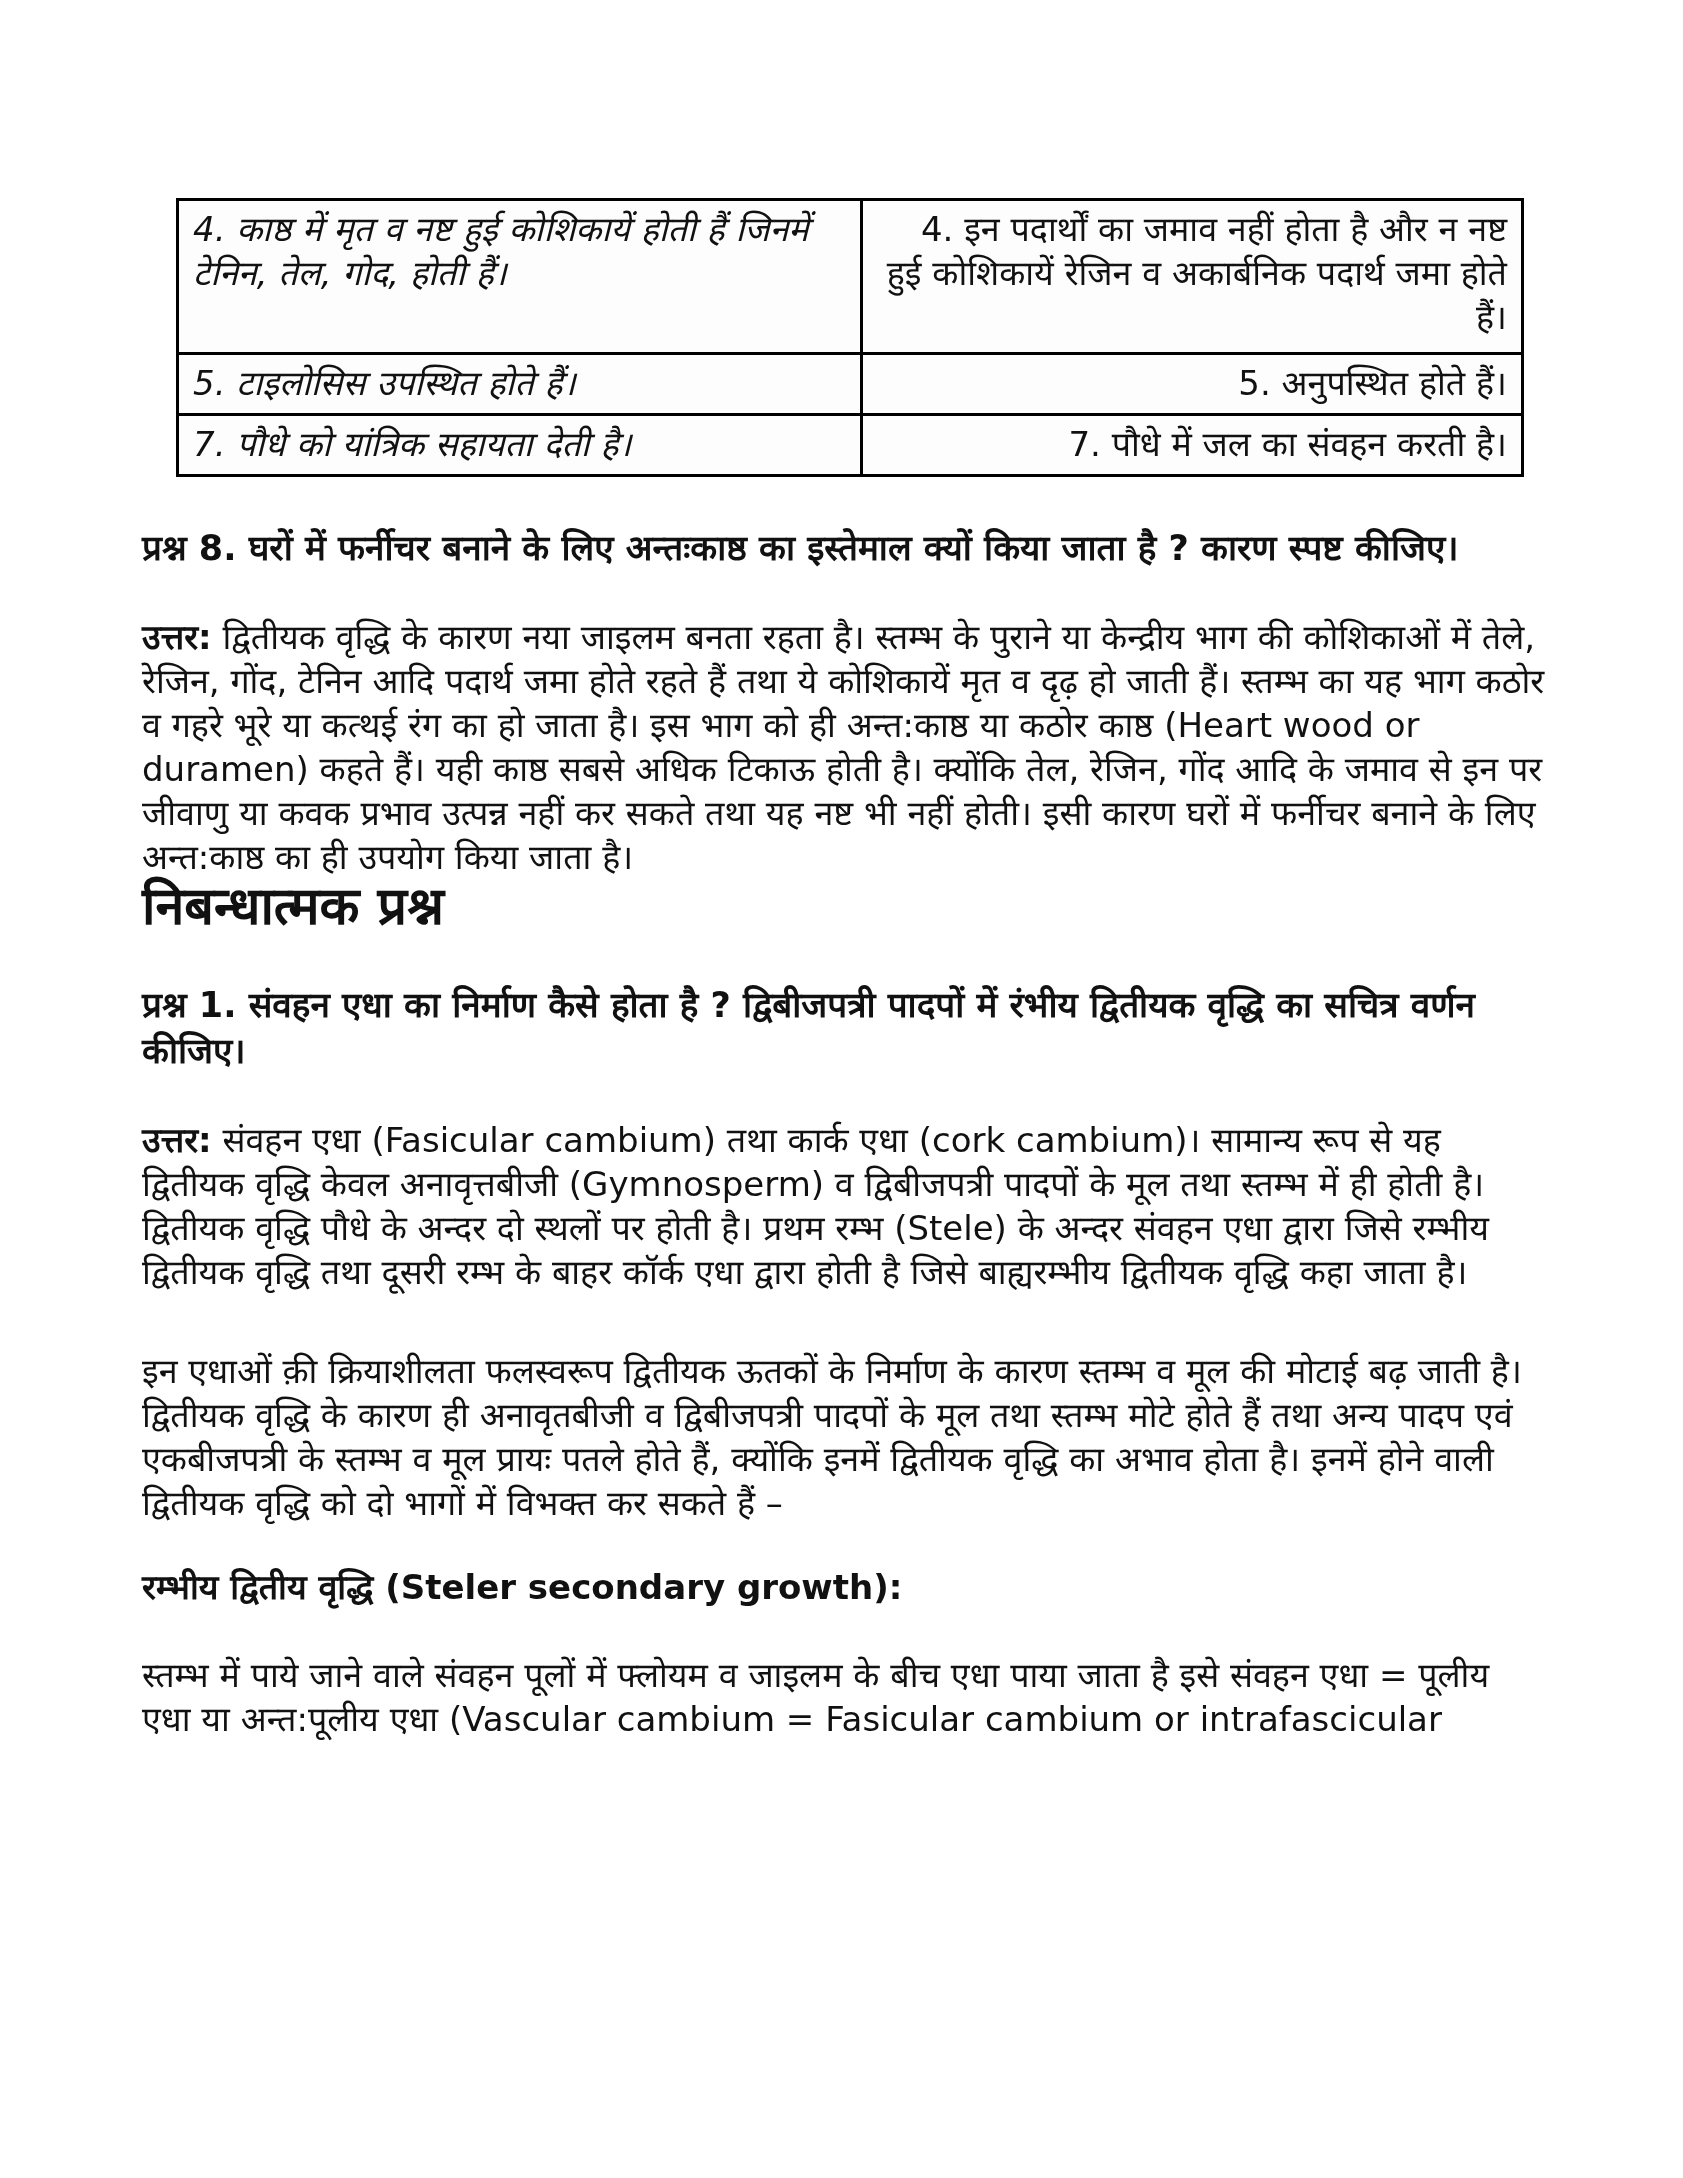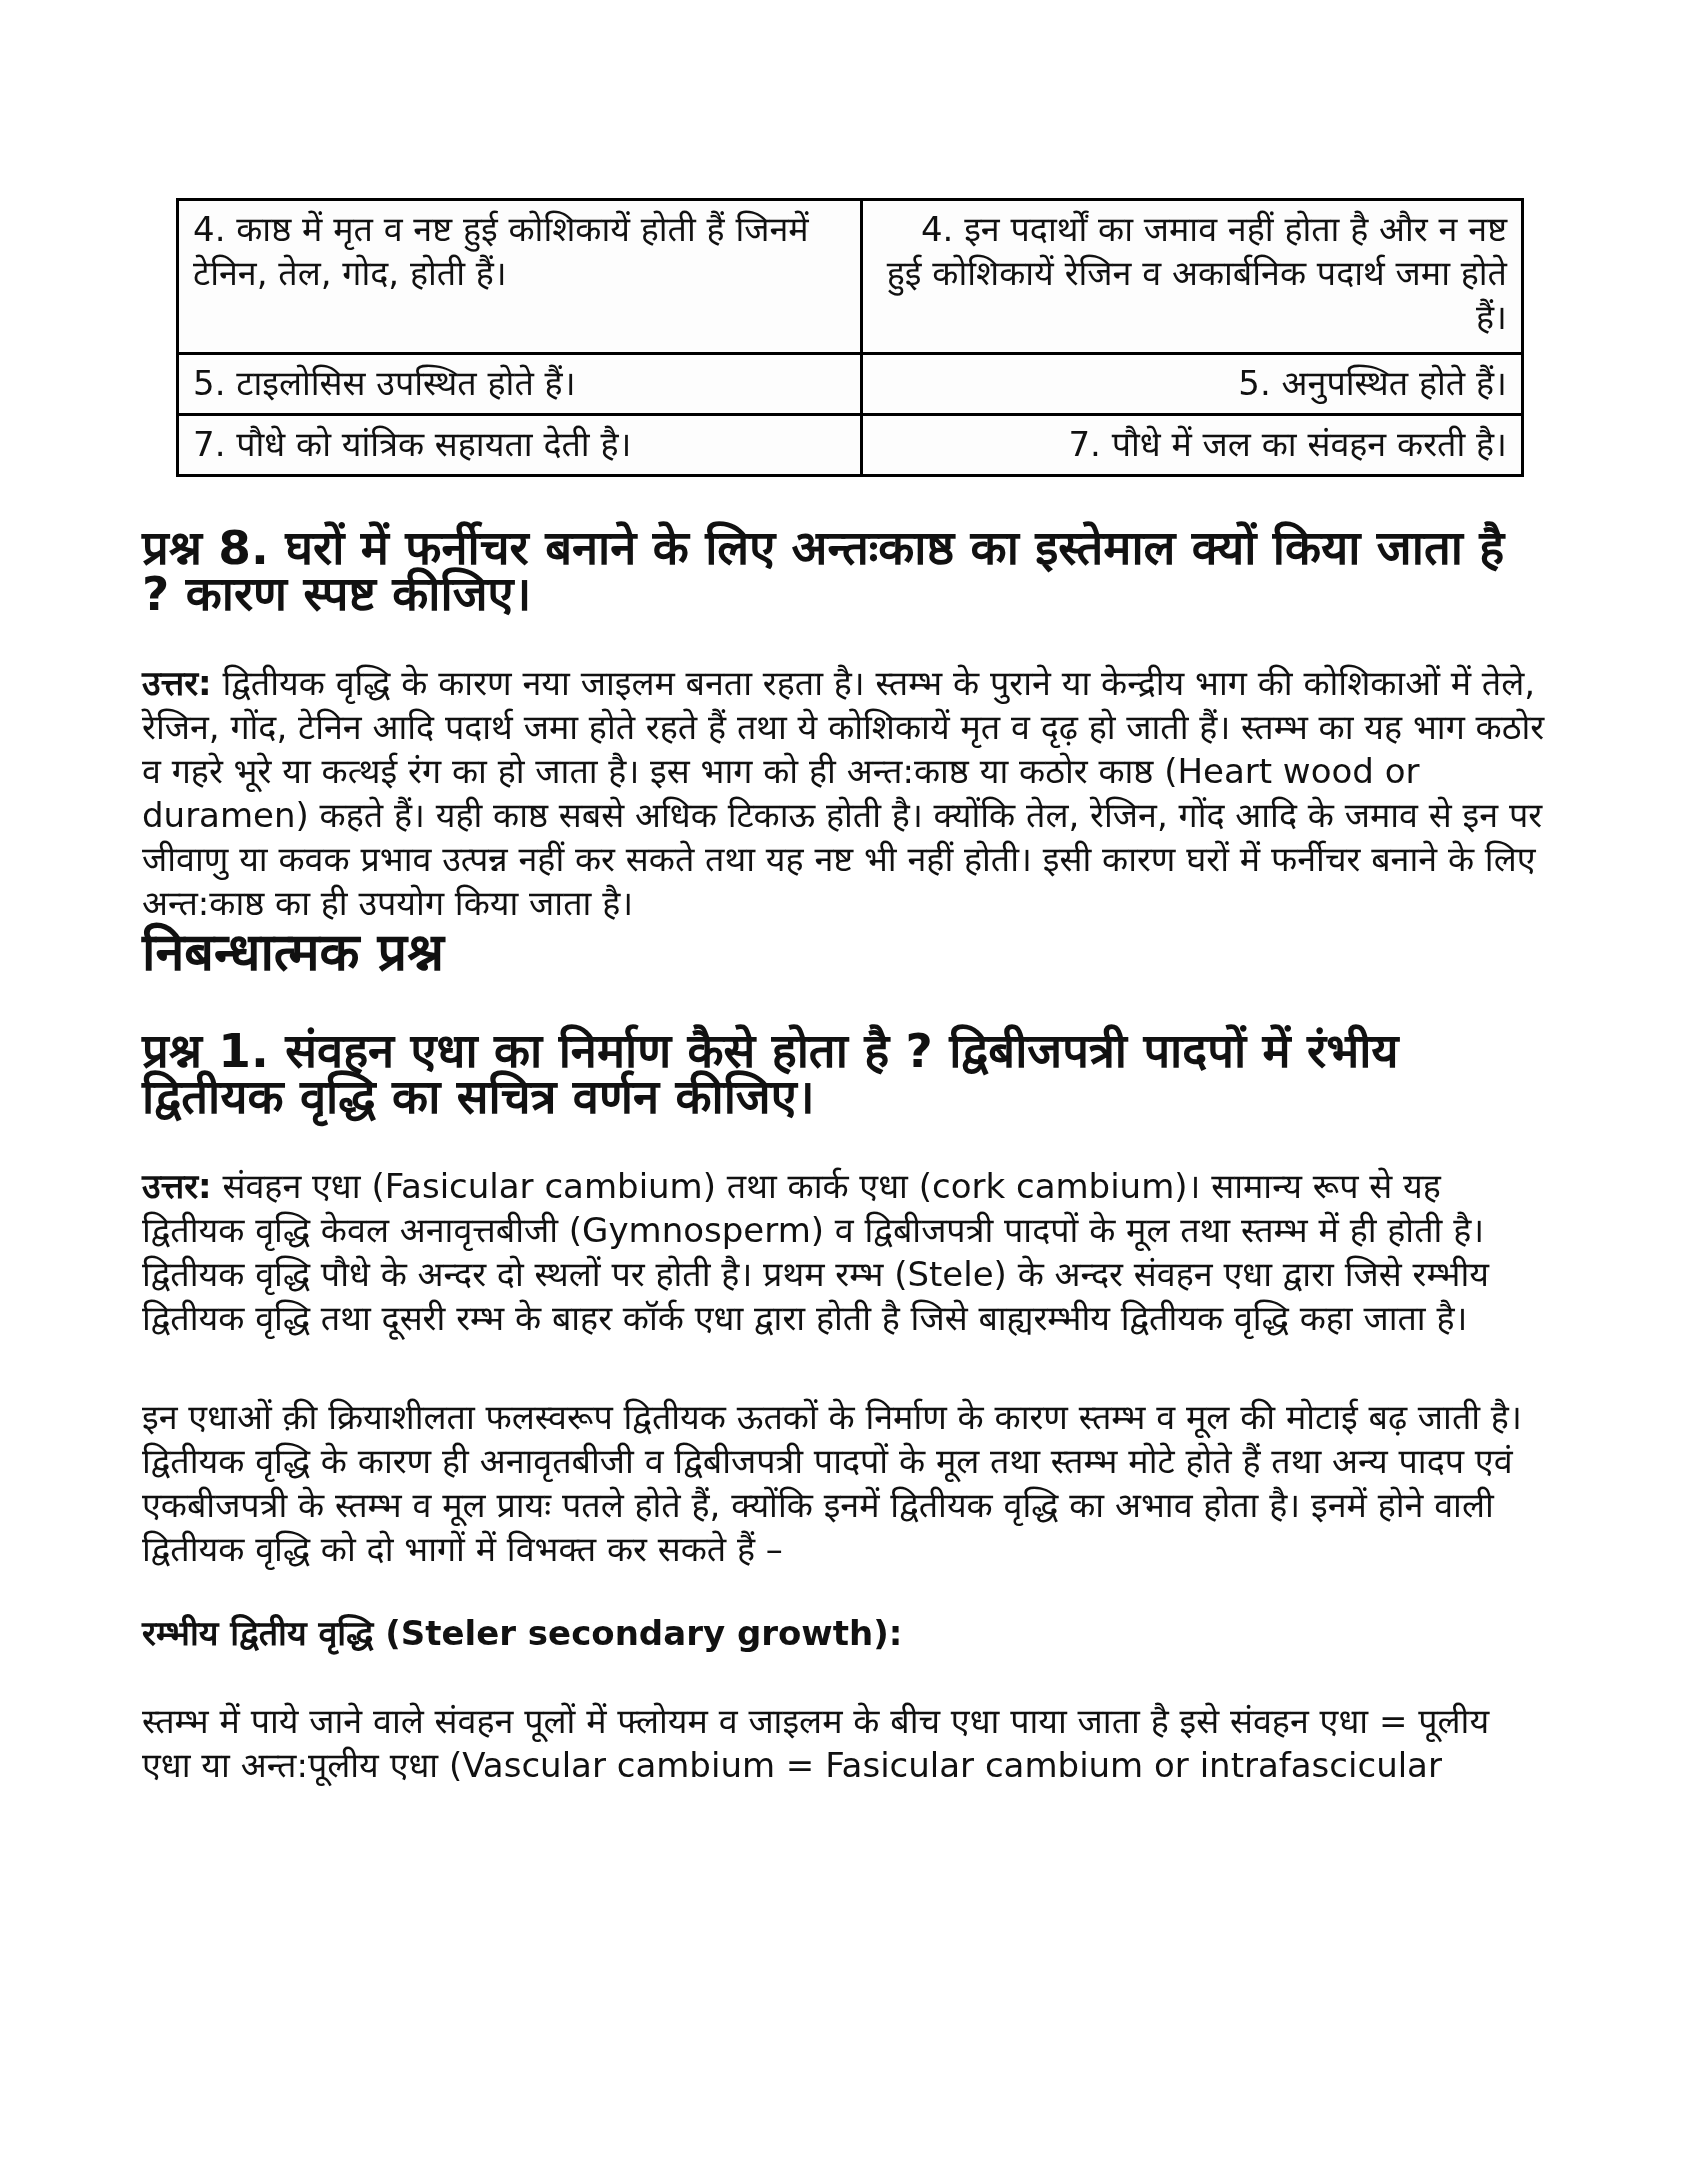--- a/index.html
+++ b/index.html
@@ -28,31 +28,31 @@
     table-layout: fixed;
   }
   table.cmp td {
     border: 3px solid #000;
     vertical-align: top;
     padding: 6px 14px 8px 14px;
     font-size: 34px;
     line-height: 44px;
     background: #fdfdfd;
   }
-  td.col-left  { width: 653px; }
+  td.col-left  { width: 653px; font-style: italic; }
   td.col-right { width: 630px; text-align: right; }
   tr.row-4 td { height: 137px; }
   tr.row-5 td { height: 32px;  }
   tr.row-6 td { height: 89px;  }
   tr.row-7 td { height: 38px;  }
   tr.row-8 td { height: 36px;  }
   
   .q-heading {
     margin-top: 48px;
-    font-size: 47px;
+    font-size: 35px;
     line-height: 46px;
     font-weight: bold;
   }
   .para {
     margin-top: 44px;
     font-size: 34px;
     line-height: 44px;
     font-weight: normal;
   }
   .ans-label { font-weight: bold; }

